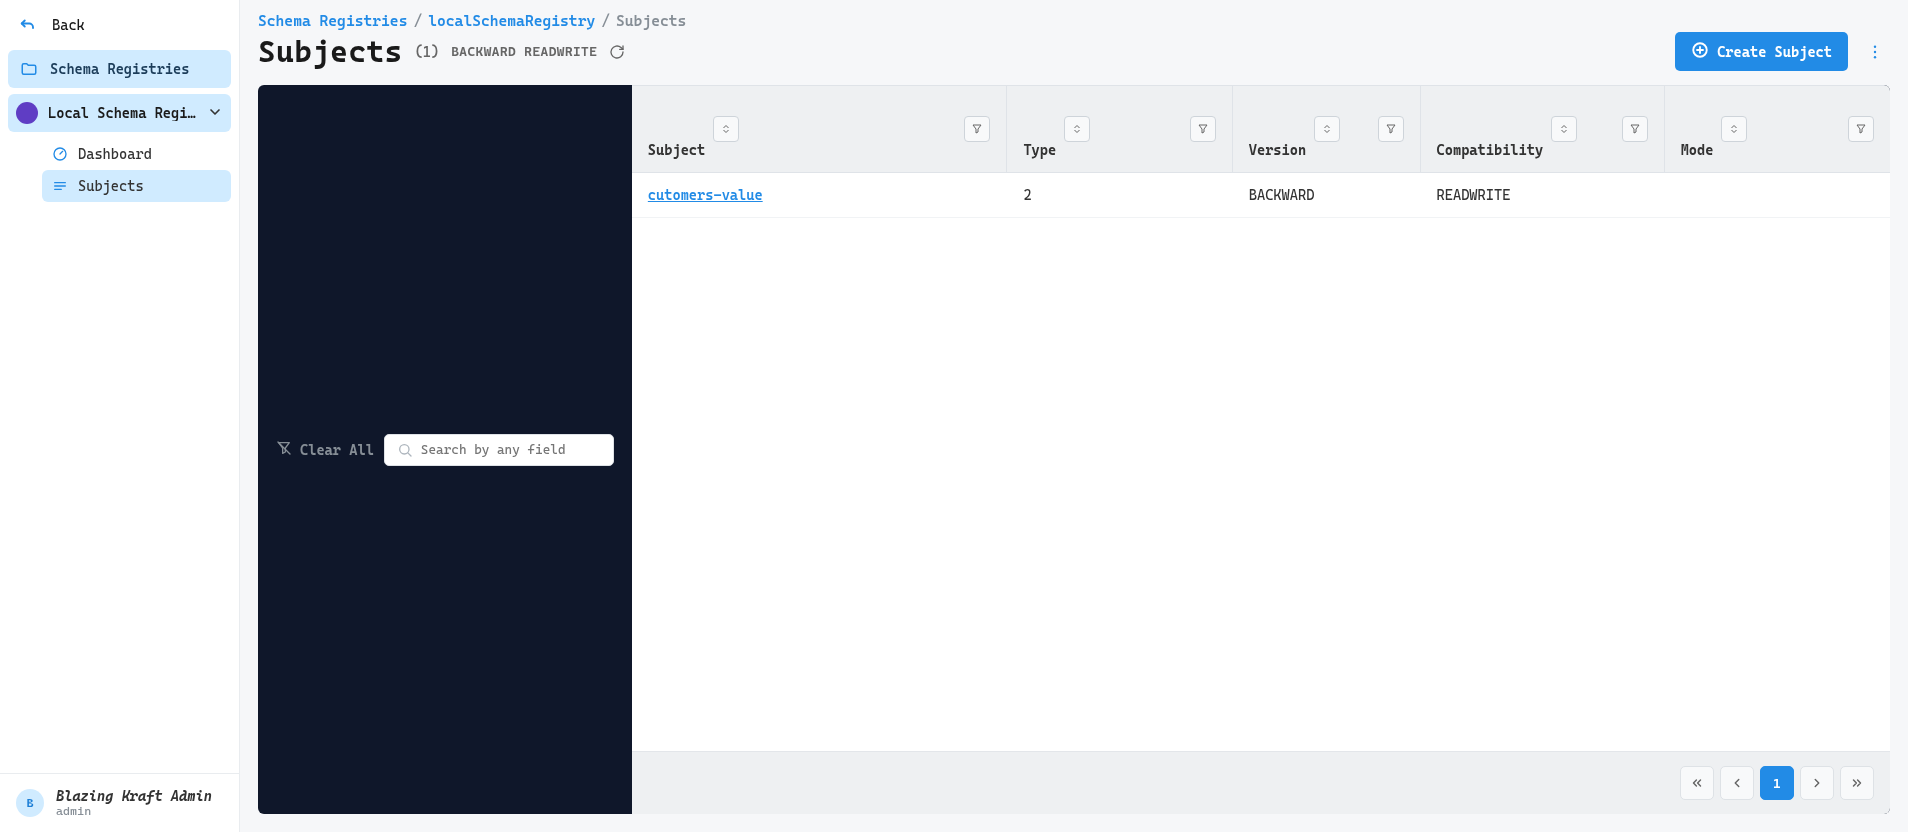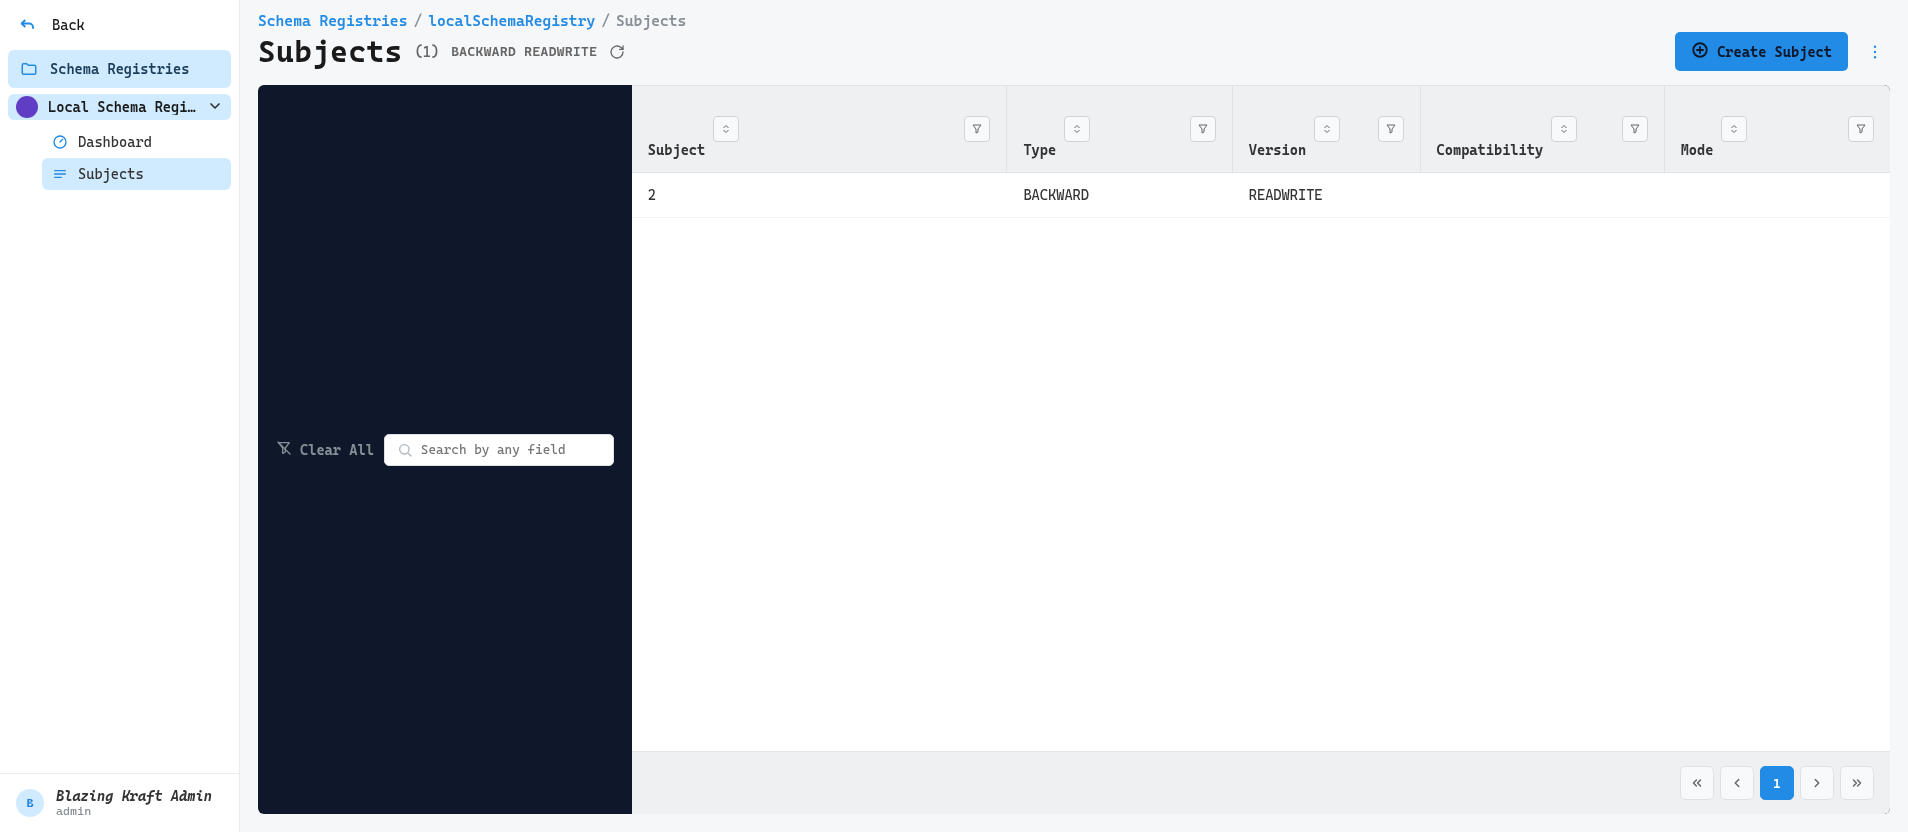--- a/index.html
+++ b/index.html
@@ -51,21 +51,21 @@
 }
 .nav-item.active {
   background: #d0ebff;
   color: #1c3d5a;
 }
 .nav-item .icon { color: #228be6; display: flex; width: 18px; }
 .registry-item {
   display: flex;
   align-items: center;
   gap: 10px;
-  padding: 2px 8px;
+  padding: 8px 8px;
   margin-top: 6px;
   border-radius: 6px;
   cursor: pointer;
   background: #d0ebff;
   font-weight: 600;
 }
 .registry-dot {
   width: 22px; height: 22px;
   border-radius: 50%;
   background: #5f3dc4;
@@ -153,21 +153,21 @@
 .mode-badge {
   color: #666;
   font-size: 13px;
   font-weight: 700;
   letter-spacing: 0.5px;
 }
 .refresh { color: #666; cursor: pointer; display:flex; }
 .spacer { flex: 1; }
 .create-btn {
   background: #228be6;
-  color: #0f172a;
+  color: #ffffff;
   border: none;
   border-radius: 5px;
   padding: 9px 16px;
   font-weight: 700;
   font-family: inherit;
   font-size: 14px;
   display: inline-flex;
   align-items: center;
   gap: 8px;
   cursor: pointer;
@@ -506,20 +506,23 @@
             <span class="filter-btn">
               <svg width="12" height="12" viewBox="0 0 24 24" fill="none" stroke="currentColor" stroke-width="2">
                   <path d="M4 4h16l-6 8v6l-4 2v-8z"></path>
                 </svg>
             </span>
           </div>
         </div>
         <div class="tbody">
           <div class="trow">
             <div class="td">
+              <a href="#" class="td-link">cutomers-value</a>
+            </div>
+            <div class="td">
               <span>2</span>
             </div>
             <div class="td">
               <span>BACKWARD</span>
             </div>
             <div class="td">
               <span>READWRITE</span>
             </div>
           </div>
         </div>

